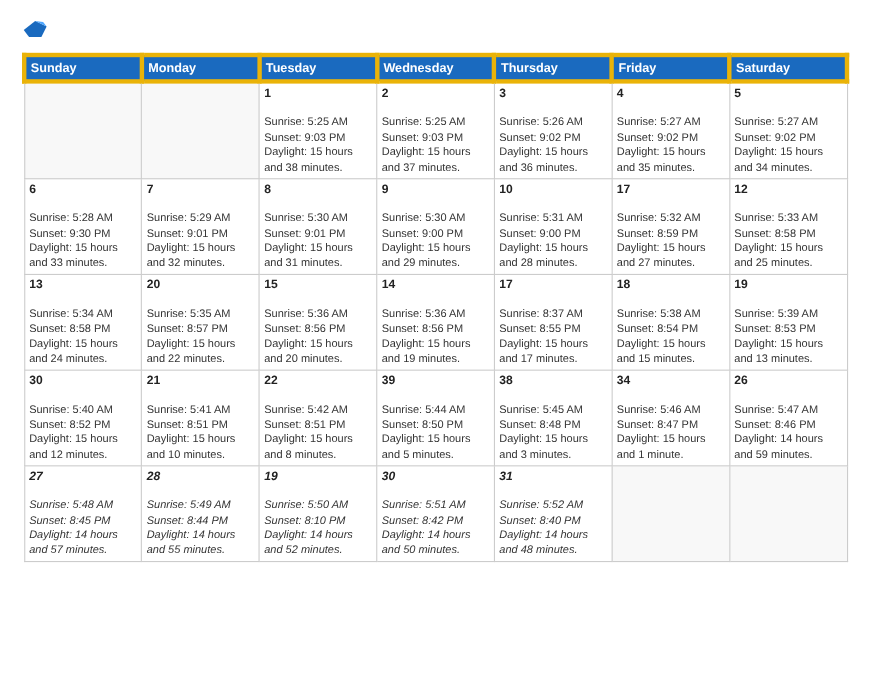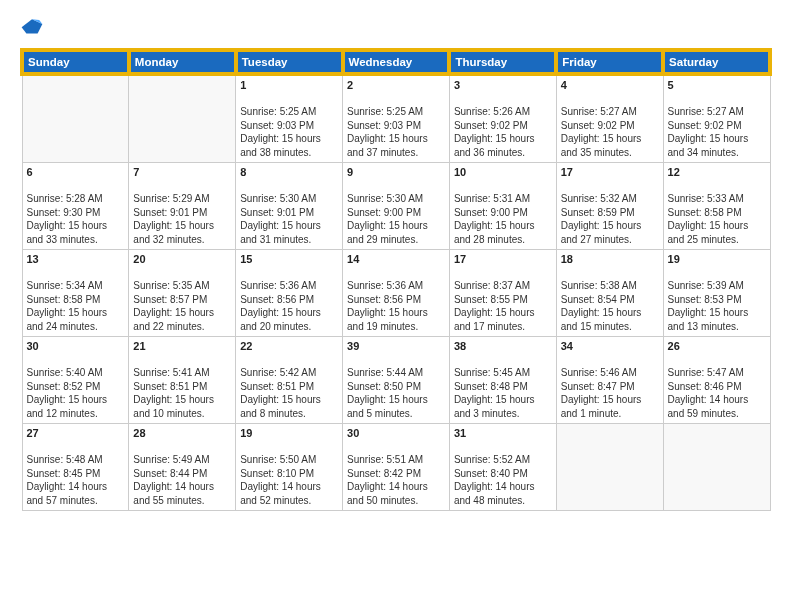--- a/index.html
+++ b/index.html
@@ -85,20 +85,21 @@
       margin-bottom: 1px;
     }
     .day-info {
       font-size: 10px;
       color: #333;
       line-height: 1.35;
       margin-top: 14px;
     }
     tr:last-child td {
       height: 70px;
+      font-style: italic;
     }
   </style>
 </head>
 <body>
 
 <div class="page">
   <div class="header">
     <div class="logo">
       <svg class="logo-icon" viewBox="0 0 30 30" xmlns="http://www.w3.org/2000/svg">
         <polygon points="8,22 22,22 28,10 15,4 2,14" fill="#1a6abf"></polygon>

